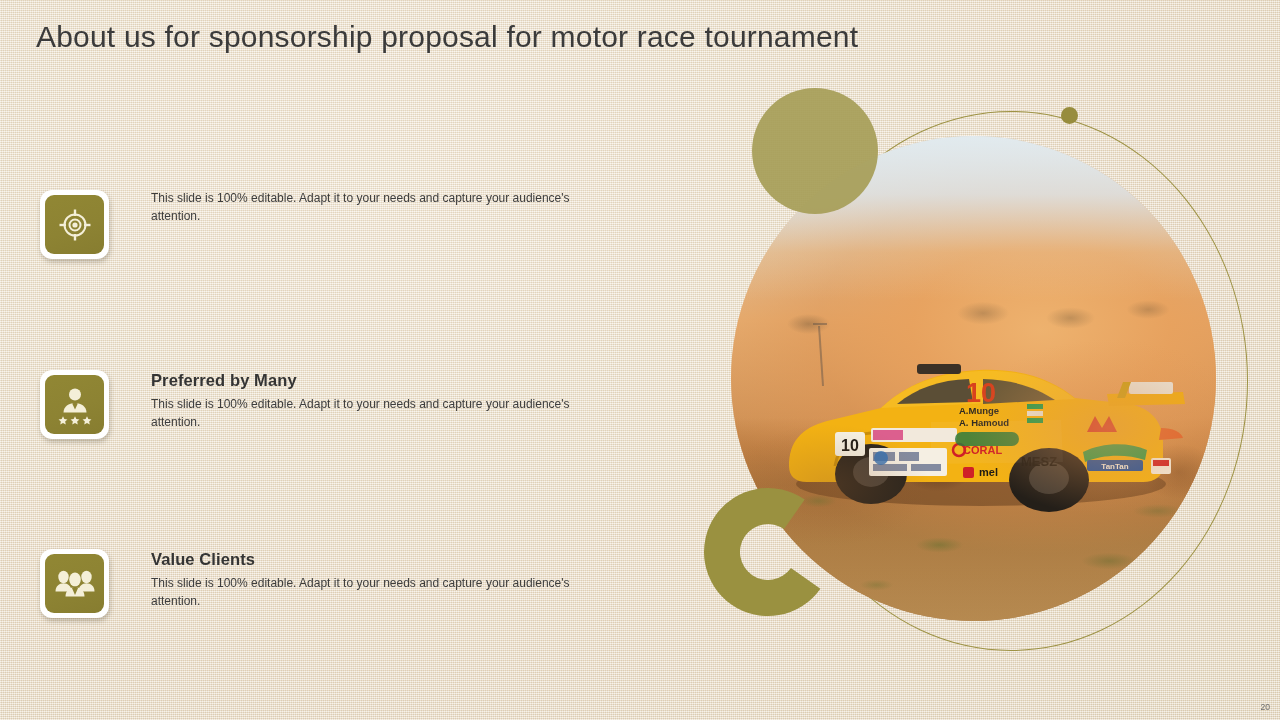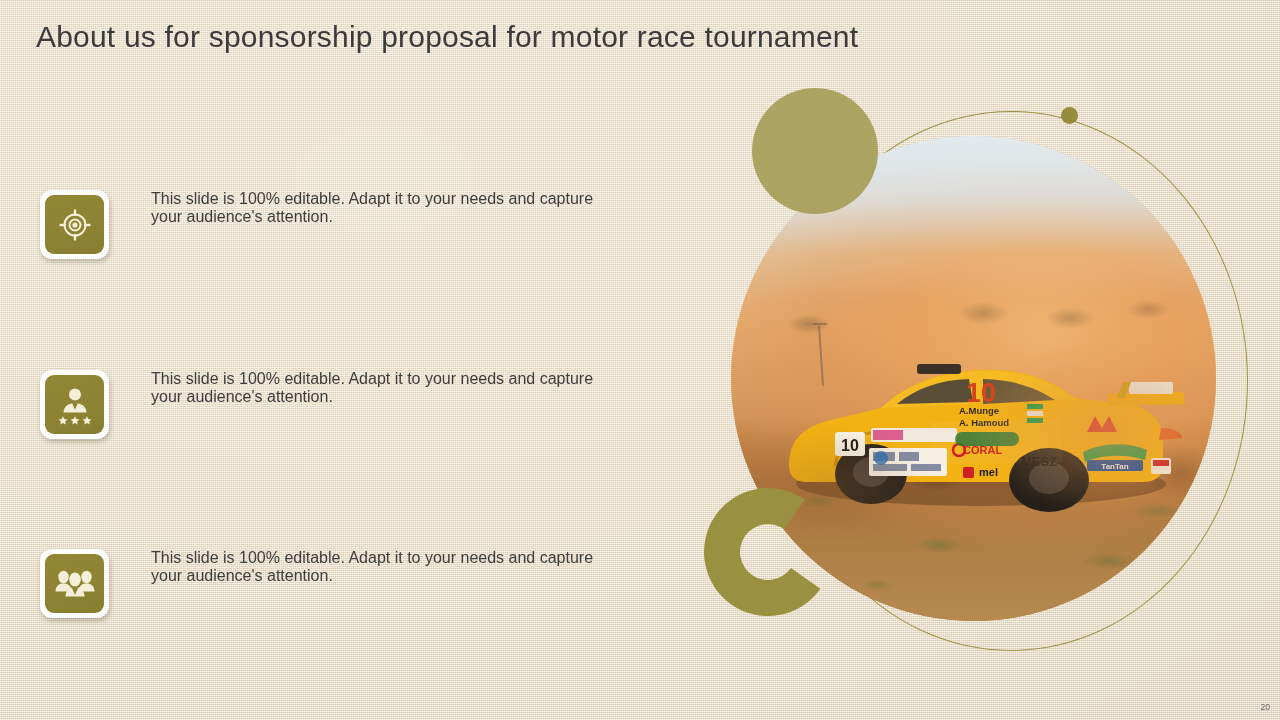--- a/index.html
+++ b/index.html
@@ -93,21 +93,21 @@
   }
   .feature-title {
     font-size: 16.5px;
     font-weight: bold;
     color: #343434;
     letter-spacing: 0.1px;
     margin: 0 0 6px 0;
     line-height: 20px;
   }
   .feature-body {
-    font-size: 16px;
+    font-size: 12px;
     line-height: 17.5px;
     color: #3d3d3d;
     margin: 0;
     width: 445px;
   }
 
   
   #art {
     position: absolute;
     left: 690px;
@@ -283,20 +283,21 @@
             <path d="M9.5 28.5c0-6 5.2-9.6 11.5-9.6s11.5 3.6 11.5 9.6z"></path>
             <path d="M18.2 19.6 21 25.4l2.8-5.8-2.8-1z" fill="#8d8333"></path>
             <path d="M9 32.2l1.35 2.9 3.1.35-2.3 2.1.63 3.05L9 39.05 6.22 40.6l.63-3.05-2.3-2.1 3.1-.35z"></path>
             <path d="M21 32.2l1.35 2.9 3.1.35-2.3 2.1.63 3.05L21 39.05l-2.78 1.55.63-3.05-2.3-2.1 3.1-.35z"></path>
             <path d="M33 32.2l1.35 2.9 3.1.35-2.3 2.1.63 3.05L33 39.05l-2.78 1.55.63-3.05-2.3-2.1 3.1-.35z"></path>
           </g>
         </svg>
       </div>
     </div>
     <div class="feature-text">
+      <p class="feature-title">Preferred by Many</p>
       <p class="feature-body">This slide is 100% editable. Adapt it to your needs and capture your audience's attention.</p>
     </div>
   </div>
 
   <div class="feature f3">
     <div class="icon-box">
       <div class="icon-inner">
         <svg width="42" height="42" viewBox="0 0 42 42" aria-hidden="true">
           <g fill="#f4efd8">
             <ellipse cx="9.5" cy="14" rx="5.2" ry="6.2"></ellipse>
@@ -304,20 +305,21 @@
             <ellipse cx="32.5" cy="14" rx="5.2" ry="6.2"></ellipse>
             <path d="M24.5 28.5c0-5.2 3.6-8.2 8-8.2s8 3 8 8.2z"></path>
             <ellipse cx="21" cy="16.5" rx="5.8" ry="7"></ellipse>
             <path d="M11.5 33.5c0-5.8 4.2-9.2 9.5-9.2s9.5 3.4 9.5 9.2z"></path>
             <path d="M17.8 24.8 21 32l3.2-7.2-3.2-1.2z" fill="#8d8333"></path>
           </g>
         </svg>
       </div>
     </div>
     <div class="feature-text">
+      <p class="feature-title">Value Clients</p>
       <p class="feature-body">This slide is 100% editable. Adapt it to your needs and capture your audience's attention.</p>
     </div>
   </div>
 
   <div id="art">
 
     <div class="thin-ring"></div>
     <div class="dot"></div>
 
     <div class="photo-circle">

